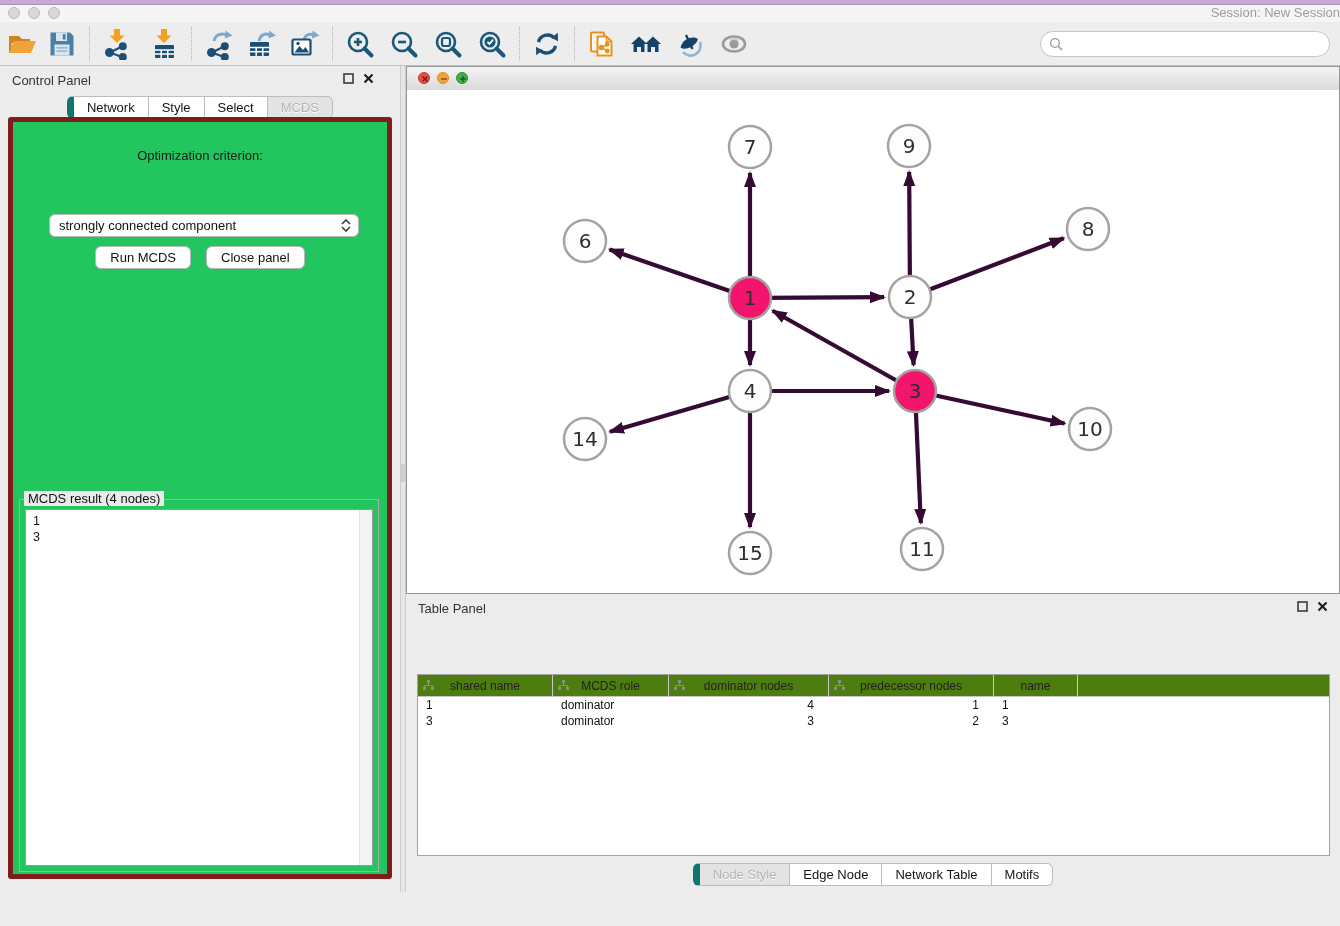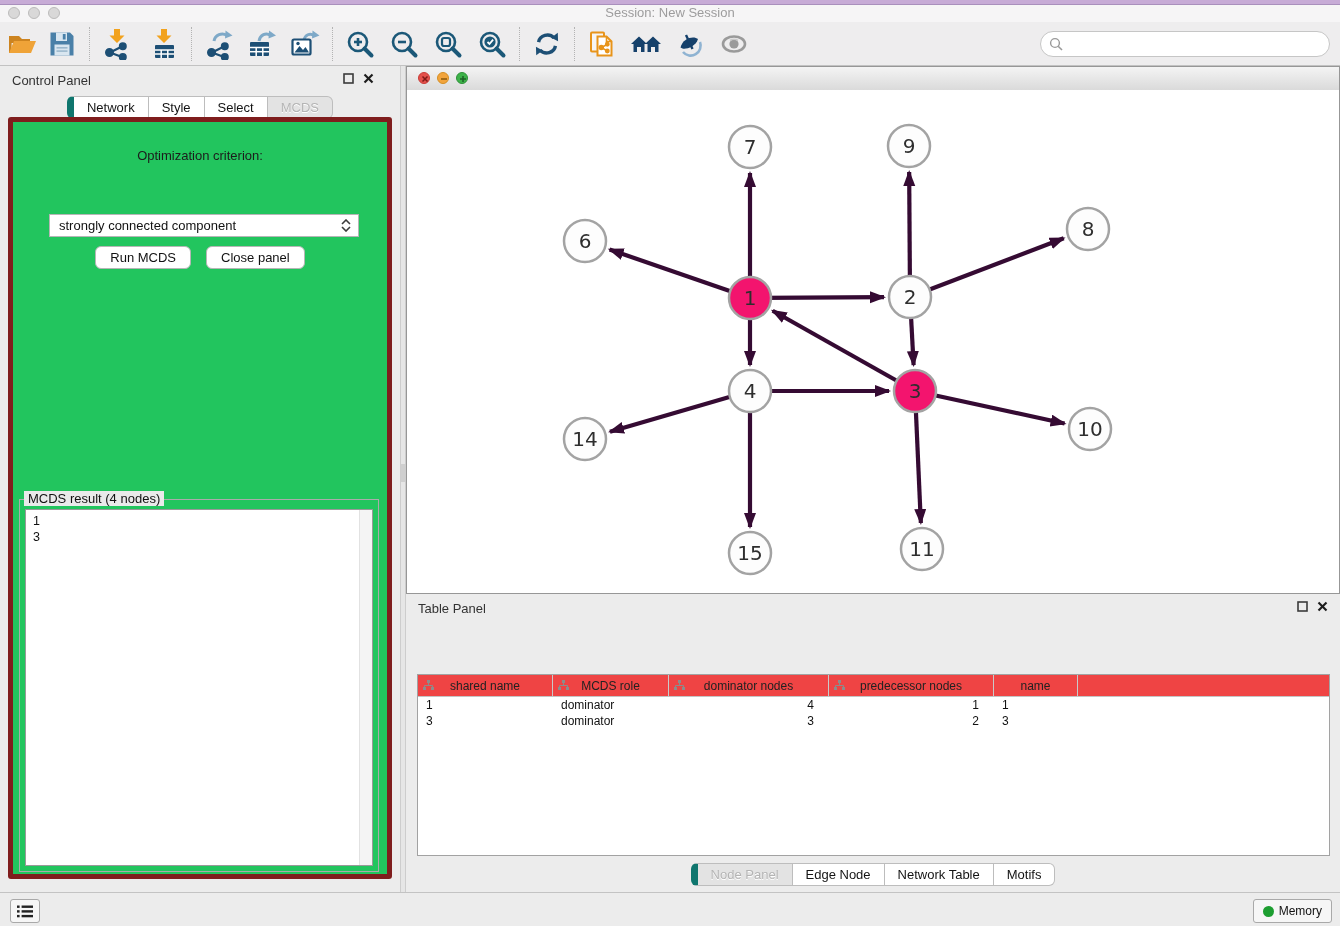--- a/index.html
+++ b/index.html
@@ -13,21 +13,21 @@
             border-bottom:1px solid #cfcfcf;}
   .accent-strip{position:absolute;left:0;top:0;right:0;height:4px;background:#c7abd6;
                 border-bottom:1px solid #a98fbc;}
   .traffic{position:absolute;top:7px;left:8px;display:flex;gap:8px;}
   .tl{width:12px;height:12px;border-radius:50%;background:#d9d8d8;border:1px solid #bcbbbb;
       box-sizing:border-box;position:relative;}
   .tl.red{background:#e4504b;border-color:#c93c38;}
   .tl.yellow{background:#f2a43c;border-color:#d58f24;}
   .tl.green{background:#3db249;border-color:#2d9138;}
   .tl svg{position:absolute;left:1.5px;top:1.5px;}
-  .win-title{position:absolute;left:0;right:0;top:5px;text-align:center;font-size:13px;color:#9d9c9d;}
+  .win-title{position:absolute;left:0;right:0;top:5px;text-align:right;font-size:13px;color:#9d9c9d;}
 
   
   .toolbar{position:absolute;left:0;top:22px;right:0;height:44px;background:#eeedee;
            border-bottom:1px solid #c2c2c2;display:flex;align-items:center;padding-left:2px;box-sizing:border-box;}
   .tb-btn{width:40px;height:40px;display:flex;align-items:center;justify-content:center;flex:0 0 auto;}
   .tb-sep{width:0;height:34px;border-left:1px dotted #b3b3b3;margin:0 7px;flex:0 0 auto;}
   .search-wrap{position:absolute;right:10px;top:9px;width:290px;height:26px;background:#fff;
                border:1px solid #c6c6c6;border-radius:13px;display:flex;align-items:center;box-sizing:border-box;}
   .search-wrap svg{margin-left:8px;}
   .search-wrap input{border:none;outline:none;flex:1;font-size:13px;background:transparent;margin:0 10px 0 5px;
@@ -42,21 +42,21 @@
   .tabgroup{display:inline-flex;}
   .tab{padding:3px 13px;font-size:13px;background:#fff;border:1px solid #bdbdbd;border-left:none;
        color:#141414;line-height:15px;}
   .tab:first-child{border-left:7px solid #0f766e;border-radius:6px 0 0 6px;}
   .tab:last-child{border-radius:0 6px 6px 0;}
   .tab.active{background:#e3e3e3;color:#b4b4b4;text-shadow:0 1px 0 #fff;}
   .cp-body{position:absolute;left:8px;right:8px;top:51px;bottom:13px;background:#22c55e;
            border:5px solid #7f1d1d;border-radius:3px;}
   .opt-label{margin-top:26px;text-align:center;font-size:13px;color:#1c1c1c;}
   .combo{position:absolute;left:36px;top:92px;width:310px;height:23px;background:#fff;border:1px solid #b6b6b6;
-         border-radius:0;display:flex;align-items:center;box-sizing:border-box;}
+         border-radius:6px;display:flex;align-items:center;box-sizing:border-box;}
   .combo .val{flex:1;font-size:13px;padding-left:9px;color:#111;}
   .combo .stepper{width:16px;display:flex;flex-direction:column;align-items:center;margin-right:4px;color:#444;}
   .combo .stepper svg{display:block;}
   .btn-row{position:absolute;left:0;right:0;top:124px;display:flex;justify-content:center;gap:15px;}
   .mac-btn{background:#fff;border:1px solid #b6b6b6;border-radius:6px;font-size:13px;color:#111;
            padding:3px 14px;line-height:15px;font-family:"Liberation Sans",sans-serif;}
   .fieldset{position:absolute;left:6px;right:8px;top:377px;bottom:2px;border:1px solid #ababab;}
   .fieldset .legend{position:absolute;top:-9px;left:4px;background:#eaeaea;padding:0 4px;font-size:13px;color:#111;}
   .result-box{position:absolute;left:5px;right:5px;top:9px;bottom:5px;background:#fff;border:1px solid #999;}
   .result-lines{padding:3px 7px;font-size:12.5px;color:#111;line-height:16px;}
@@ -78,21 +78,21 @@
 
   
   .table-panel{position:absolute;left:406px;top:594px;width:934px;height:298px;background:#ececec;}
   .tp-toolbar{position:absolute;left:11px;right:10px;top:32px;height:40px;background:#ebebeb;
               border:1px solid #d2d2d2;border-radius:4px;display:flex;align-items:center;box-sizing:border-box;
               padding-left:14px;gap:15px;margin-top:48px;}
   .tp-btn{width:24px;height:24px;display:flex;align-items:center;justify-content:center;}
   .fx{font-family:"Liberation Serif",serif;font-style:italic;font-size:17px;color:#b9b9b9;}
   .table-wrap{position:absolute;left:11px;right:10px;top:80px;bottom:36px;background:#fff;
               border:1px solid #a2a2a2;overflow:hidden;}
-  .thead{display:flex;height:21px;background:#ef4444;border-bottom:1px solid #c4c4c4;}
+  .thead{display:flex;height:21px;background:#4d7c0f;border-bottom:1px solid #c4c4c4;}
   .th{position:relative;border-right:1px solid #c9c9c9;box-sizing:border-box;display:flex;
       align-items:center;justify-content:center;font-size:12px;color:#222;}
   .th .tree-ic{position:absolute;left:5px;top:5px;}
   .tr{display:flex;height:16px;}
   .td{box-sizing:border-box;font-size:12px;color:#111;line-height:16px;padding:0 8px;overflow:hidden;white-space:nowrap;}
   .td.right{text-align:right;padding-right:15px;}
   .tp-tabs{position:absolute;left:0;right:0;top:269px;display:flex;justify-content:center;}
   .tp-head-title{position:absolute;left:12px;top:7px;font-size:13px;color:#333;}
   .tp-head-icons{position:absolute;right:12px;top:7px;display:flex;gap:9px;align-items:center;}
 
@@ -622,40 +622,22 @@
             <div class="td" style="width: 116px;">dominator</div>
             <div class="td right" style="width: 160px;">3</div>
             <div class="td right" style="width: 165px;">2</div>
             <div class="td" style="width: 84px;">3</div>
           </div>
         </div>
     </div>
 
     <div class="tp-tabs">
       <div class="tabgroup" id="tp-tabs">
-          <span class="tab active">Node Panel</span>
+          <span class="tab active">Node Style</span>
           <span class="tab">Edge Node</span>
           <span class="tab">Network Table</span>
           <span class="tab">Motifs</span>
         </div>
     </div>
   </div>
 
-  <div class="statusbar">
-    <div class="sb-left-btn">
-      <svg width="16" height="13" viewBox="0 0 16 13">
-        <g fill="#222">
-          <rect x="0" y="0.5" width="2.6" height="2.4"></rect>
-            <rect x="4.6" y="0.5" width="11.4" height="2.4"></rect>
-          <rect x="0" y="5.2" width="2.6" height="2.4"></rect>
-            <rect x="4.6" y="5.2" width="11.4" height="2.4"></rect>
-          <rect x="0" y="9.9" width="2.6" height="2.4"></rect>
-            <rect x="4.6" y="9.9" width="11.4" height="2.4"></rect>
-        </g>
-      </svg>
-    </div>
-    <div class="memory-btn">
-      <span class="mem-dot" id="mem-dot" style="background: rgb(29, 158, 49);"></span>
-      <span>Memory</span>
-    </div>
-  </div>
 
 </div>
 
 </body></html>

